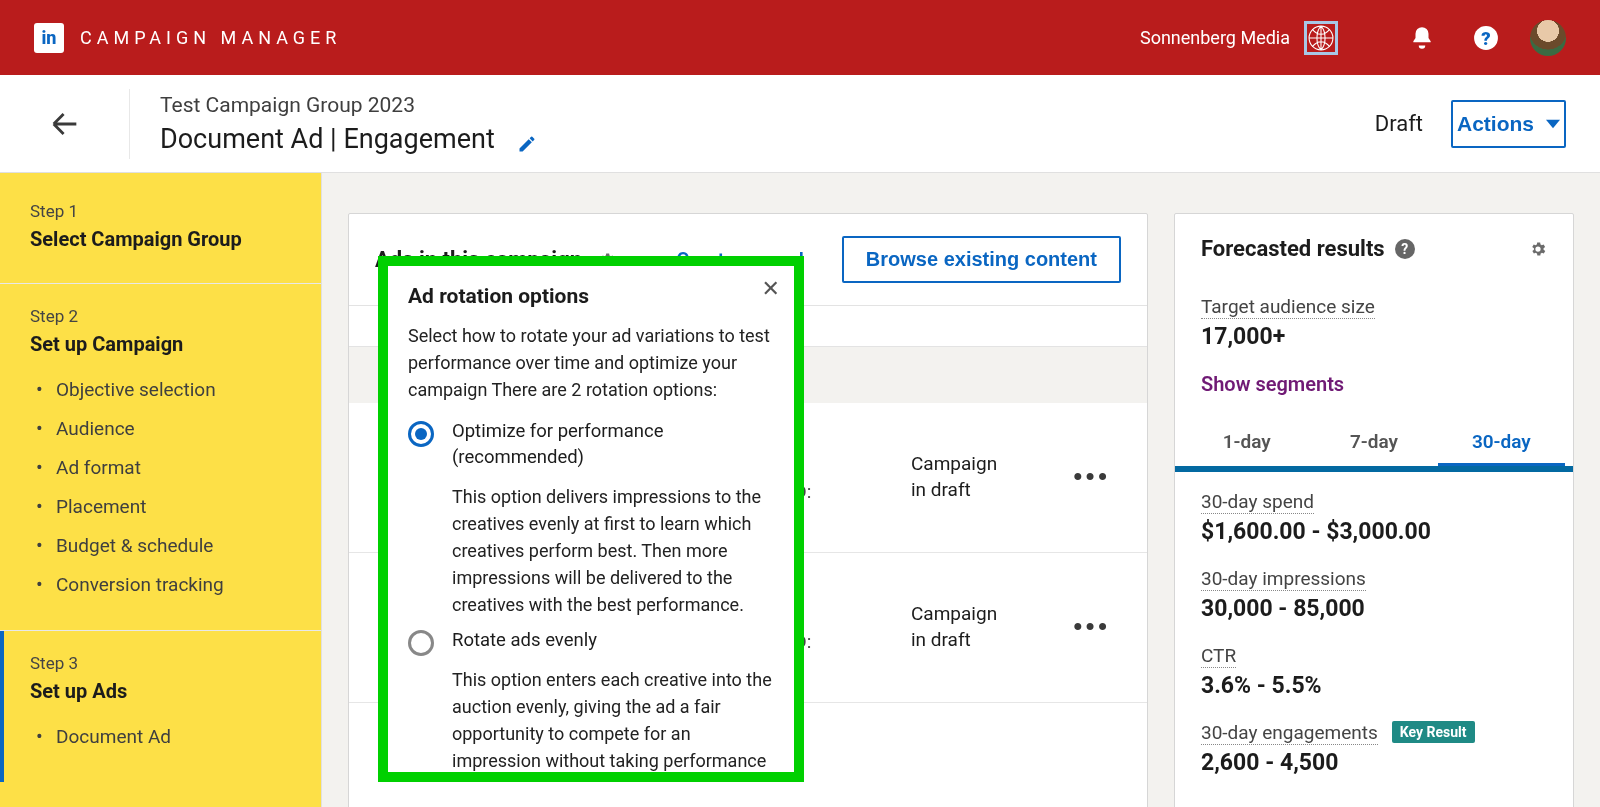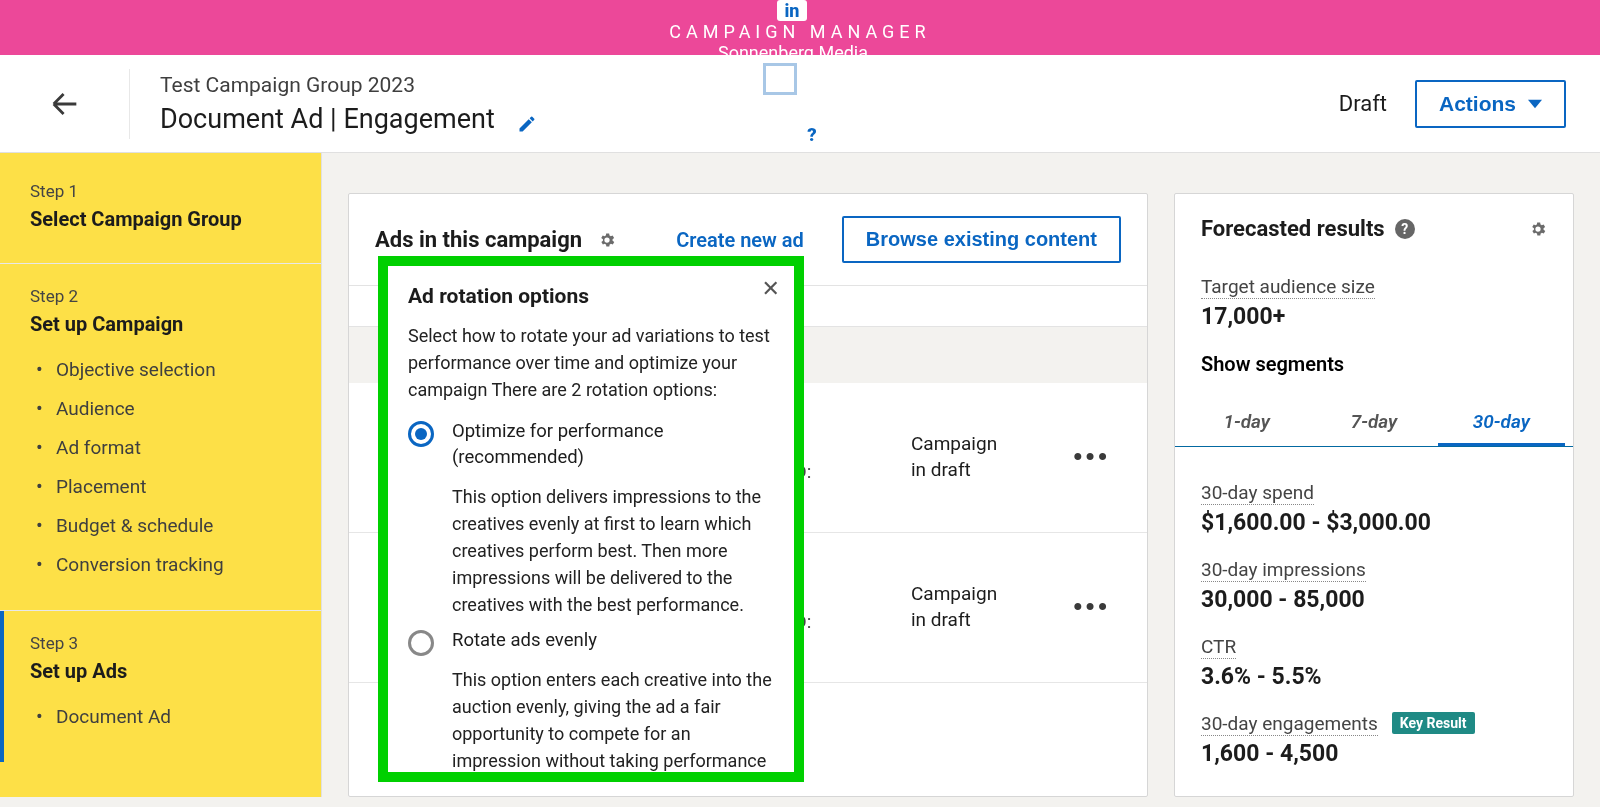--- a/index.html
+++ b/index.html
@@ -1,19 +1,19 @@
 <!DOCTYPE html>
 <html><head>
 <meta charset="utf-8">
 <style>
   * { box-sizing: border-box; margin: 0; padding: 0; }
   body { font-family: -apple-system, BlinkMacSystemFont, "Segoe UI", Roboto, Helvetica, Arial, sans-serif; color: #1c1c1c; background: #f3f2ef; width: 1600px; height: 807px; overflow: hidden; }
 
   
-  .topbar { background: #ec4899; height: 55px; display: flex; align-items: center; padding: 0 34px; color: #fff; flex-direction: column; }
+  .topbar { background: #b91c1c; height: 75px; display: flex; align-items: center; padding: 0 34px; color: #fff; }
   .logo-square { width: 30px; height: 30px; background: #fff; color: #0a66c2; font-weight: 800; display: flex; align-items: center; justify-content: center; font-size: 18px; border-radius: 3px; margin-right: 16px; }
   .logo-text { font-size: 18px; font-weight: 400; letter-spacing: 5px; }
   .topbar-spacer { flex: 1; }
   .account-name { font-size: 18px; font-weight: 400; margin-right: 14px; }
   .account-icon { width: 34px; height: 34px; border: 3px solid #a8c7e6; display:flex; align-items:center; justify-content:center; margin-right: 40px; }
   .account-icon svg { width:26px; height:26px; }
   .top-icon { width: 40px; height: 40px; display: flex; align-items: center; justify-content: center; margin-left: 24px; }
   .top-icon svg { fill:#fff; }
   .avatar { width: 36px; height: 36px; border-radius: 50%; background: radial-gradient(circle at 50% 30%, #e8c9a8 35%, #6b4a2b 36% 60%, #3a6a42 61%); margin-left:24px; }
 
@@ -21,21 +21,21 @@
   .subheader { background: #fff; height: 98px; border-bottom: 1px solid #e0e0e0; display: flex; align-items: center; }
   .back-cell { width: 130px; display:flex; align-items:center; justify-content:center; border-right: 1px solid #e8e8e8; height: 70px; }
   .back-cell svg { width:34px; height:34px; stroke:#3a3a3a; fill:none; }
   .titles { padding-left: 30px; }
   .group-title { font-size: 21px; color: #3f3f3f; margin-bottom: 6px; }
   .campaign-title { font-size: 27px; font-weight: 400; display:flex; align-items:center; gap:22px; }
   .pencil { width:20px; height:20px; }
   .pencil svg { fill:#0a66c2; }
   .subheader-spacer { flex:1; }
   .status-text { font-size: 22px; margin-right: 28px; }
-  .actions-btn { border: 2px solid #0a66c2; color:#0a66c2; font-size: 21px; font-weight:600; padding: 10px 22px; background:#fff; display:flex; align-items:center; gap:12px; margin-right: 34px; border-radius:2px; }
+  .actions-btn { border: 2px solid #0a66c2; color:#0a66c2; font-size: 21px; font-weight:600; padding: 10px 4px; background:#fff; display:flex; align-items:center; gap:12px; margin-right: 34px; border-radius:2px; }
   .actions-btn svg { width:14px; height:14px; fill:#0a66c2; }
 
   
   .body { display:flex; height: calc(807px - 65px - 98px); }
   .sidebar { width: 322px; background:#fde047; border-right:1px solid #e0e0e0; padding-top:24px; }
   .step-block { padding: 4px 30px 18px 30px; border-bottom:1px solid #e8e8e8; }
   .step-label { font-size: 17px; color:#444; margin-bottom:6px; }
   .step-title { font-size: 20px; font-weight:700; margin-bottom: 14px; }
   .substeps { list-style: none; padding:0 0 8px 6px; }
   .substeps li { font-size: 19px; color:#3f3f3f; padding: 8px 0 8px 20px; position:relative; }
@@ -75,22 +75,22 @@
   .opt-desc { font-size:18px; line-height:1.5; color:#222; }
 
   
   .forecast { width:400px; padding: 22px 26px 0 26px; }
   .forecast-header { display:flex; align-items:center; gap:10px; margin-bottom:34px; }
   .forecast-header h2 { font-size:22px; font-weight:700; }
   .help-circ { width:20px; height:20px; border-radius:50%; background:#666; color:#fff; font-size:14px; font-weight:700; display:flex; align-items:center; justify-content:center; }
   .fc-gear { margin-left:auto; }
   .fc-metric-label { font-size:19px; color:#444; border-bottom:1px dotted #888; display:inline-block; margin-bottom:4px; }
   .fc-metric-value { font-size:23px; font-weight:700; margin-bottom:22px; }
-  .show-seg { color:#000000; font-size:20px; font-weight:600; display:block; margin-bottom:24px; }
-  .tabs { display:flex; border-bottom:1px solid #0369a1; margin: 0 -26px 34px -26px; padding: 0 8px; font-style: italic; }
+  .show-seg { color:#701a75; font-size:20px; font-weight:600; display:block; margin-bottom:24px; }
+  .tabs { display:flex; border-bottom:6px solid #0369a1; margin: 0 -26px 18px -26px; padding: 0 8px; }
   .tab { flex:1; text-align:center; font-size:19px; font-weight:600; color:#555; padding:10px 0; }
   .tab.active { color:#0a66c2; border-bottom:3px solid #0a66c2; }
   .key-badge { background:#1f8a85; color:#fff; font-size:14px; font-weight:700; padding:3px 8px; border-radius:2px; margin-left:10px; vertical-align:2px; }
   .fc-row { margin-bottom:18px; }
 </style>
 </head>
 <body>
 
 <div class="topbar">
   <div class="logo-square">in</div>
@@ -246,21 +246,21 @@
         <span class="fc-metric-label">30-day impressions</span>
         <div class="fc-metric-value">30,000 - 85,000</div>
       </div>
       <div class="fc-row">
         <span class="fc-metric-label">CTR</span>
         <div class="fc-metric-value">3.6% - 5.5%</div>
       </div>
       <div class="fc-row">
         <span class="fc-metric-label">30-day engagements</span>
         <span class="key-badge">Key Result</span>
-        <div class="fc-metric-value">1,600 - 4,500</div>
+        <div class="fc-metric-value">2,600 - 4,500</div>
       </div>
     </div>
   </div>
 </div>
 
 <div class="popover-wrap">
   <div class="popover">
     <span class="close">✕</span>
     <h3>Ad rotation options</h3>
     <p>Select how to rotate your ad variations to test performance over time and optimize your campaign There are 2 rotation options:</p>

